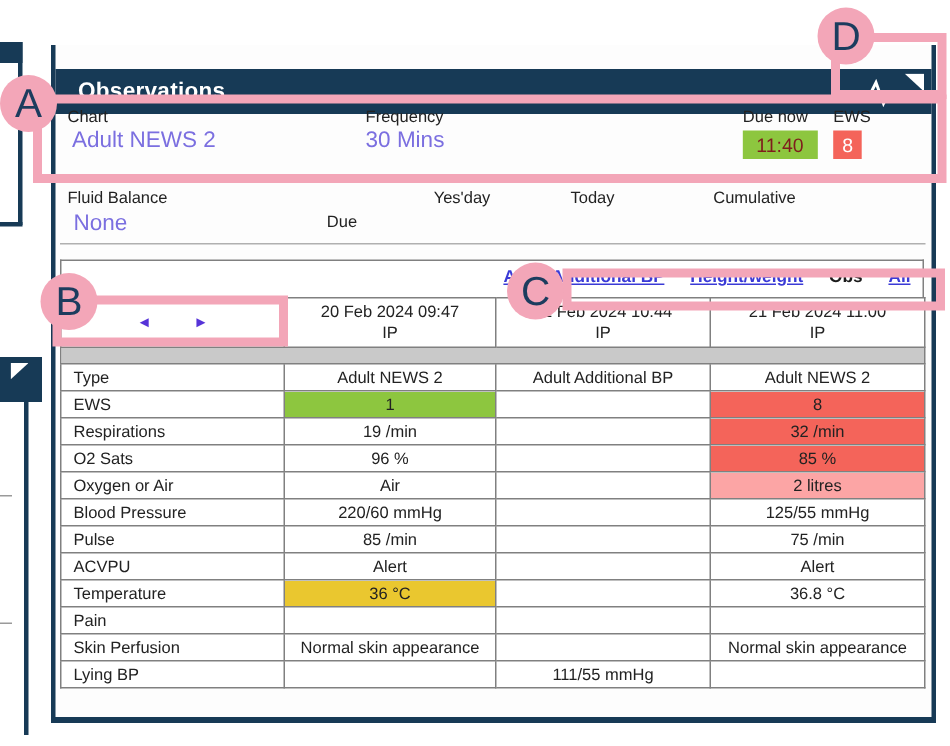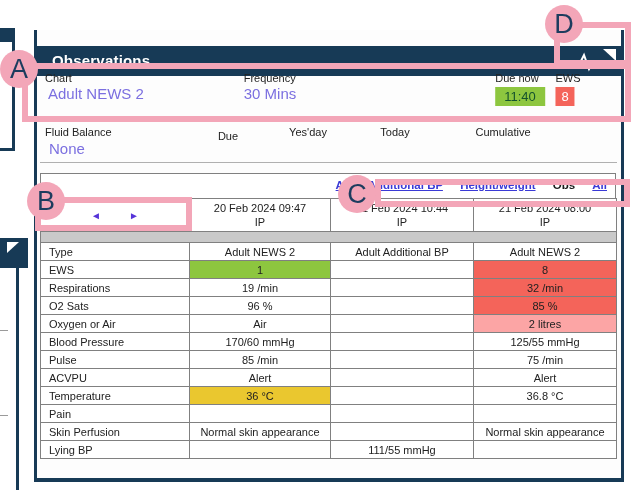--- a/index.html
+++ b/index.html
@@ -18,21 +18,21 @@
   .panel-title{position:absolute;left:15px;top:6px;color:#fff;font-size:15px;font-weight:bold;letter-spacing:.2px;}
   .wave-box{position:absolute;right:3px;top:0;width:62px;height:30px;background:#173a56;cursor:pointer;}
   .wave-box svg{position:absolute;left:16px;top:5px;}
   .corner-tri{position:absolute;right:2px;top:3px;width:13px;height:12px;background:#fff;
               clip-path:polygon(0 0,100% 0,100% 100%);}
   .panel-body{position:absolute;left:0;top:30px;right:0;bottom:0;}
   
   .lab{font-size:11px;color:#222;}
   .pval{font-size:15px;color:#7b6fe0;}
   .cgroup{position:absolute;text-align:left;transform:translateX(-50%);}
-  .badge-green{display:inline-block;margin-top:3px;background:#8dc63f;color:#14532d;font-size:13px;
+  .badge-green{display:inline-block;margin-top:3px;background:#8dc63f;color:#7f1d1d;font-size:13px;
                padding:2px 9px;}
   .badge-red{display:inline-block;margin-top:3px;background:#f4645a;color:#fff;font-size:13px;
              padding:2px 6px;}
   
   .divider{position:absolute;left:3px;top:102px;width:577px;height:1px;background:#b0b0b0;}
   
   .links-row{position:absolute;left:3px;top:113px;width:576px;height:25px;box-sizing:border-box;
              border:1px solid #808080;border-bottom:none;background:#fff;
              text-align:right;padding:5px 8px 0 0;font-size:11.5px;font-weight:bold;white-space:nowrap;}
   .links-row a{color:#3a3ad6;text-decoration:underline;margin-left:14px;cursor:pointer;}
@@ -97,21 +97,21 @@
         <div class="lab">Due now</div>
         <span class="badge-green">11:40</span>
       </div>
 
       <div class="cgroup" style="left:531px;top:12px;">
         <div class="lab">EWS</div>
         <span class="badge-red">8</span>
       </div>
 
       <div class="abs lab" style="left:8px;top:66px;">Fluid Balance</div>
-      <div class="abs lab cgroup" style="left:191px;top:70px;">Due</div>
+      <div class="abs lab cgroup" style="left:191px;top:82px;">Due</div>
       <div class="abs lab cgroup" style="left:271px;top:66px;">Yes'day</div>
       <div class="abs lab cgroup" style="left:358px;top:66px;">Today</div>
       <div class="abs lab cgroup" style="left:450px;top:66px;padding-left:32px;">Cumulative</div>
       <div class="abs pval" style="left:12px;top:80px;cursor:pointer;">None</div>
 
       <div class="divider"></div>
 
       <div class="links-row">
         <a>Adult Additional BP</a>
         <a>Height/weight</a>
@@ -133,21 +133,21 @@
           </td>
           <td>
             <div>20 Feb 2024 09:47</div>
             <div>IP</div>
           </td>
           <td>
             <div>21 Feb 2024 10:44</div>
             <div>IP</div>
           </td>
           <td>
-            <div>21 Feb 2024 08:00</div>
+            <div>21 Feb 2024 11:00</div>
             <div>IP</div>
           </td>
         </tr>
         <tr>
               <td colspan="4" class="grayrow"></td>
             </tr>
         </tbody>
           <tbody>
             <tr>
               <td class="lbl">Type</td>
@@ -174,21 +174,21 @@
               <td class="hl-red">85 %</td>
             </tr>
             <tr>
               <td class="lbl">Oxygen or Air</td>
               <td>Air</td>
               <td></td>
               <td class="hl-orange">2 litres</td>
             </tr>
             <tr>
               <td class="lbl">Blood Pressure</td>
-              <td>170/60 mmHg</td>
+              <td>220/60 mmHg</td>
               <td></td>
               <td>125/55 mmHg</td>
             </tr>
             <tr>
               <td class="lbl">Pulse</td>
               <td>85 /min</td>
               <td></td>
               <td>75 /min</td>
             </tr>
             <tr>

